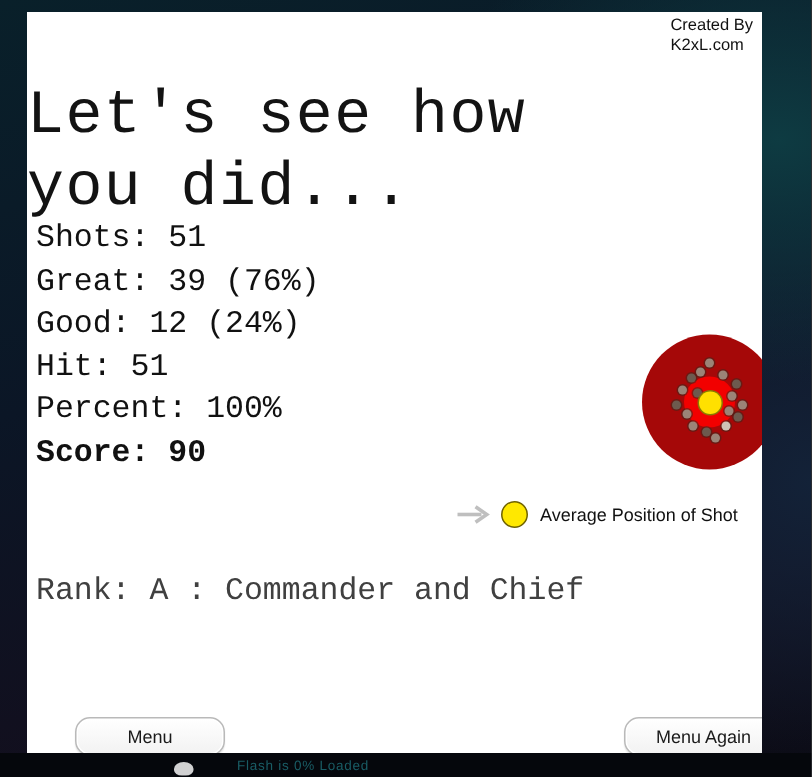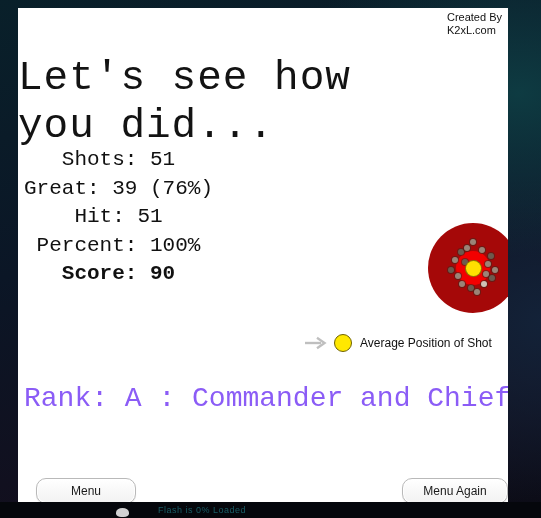--- a/index.html
+++ b/index.html
@@ -93,21 +93,20 @@
 
   #stats {
     position: absolute;
     left: 6px;
     top: 138px;
     font-family: "Liberation Mono", "DejaVu Sans Mono", monospace;
     font-size: 21px;
     line-height: 28.5px;
     color: #111;
     letter-spacing: 0px;
-    text-align: center;
   }
   #stats .row { white-space: pre; }
   #stats .row.bold { font-weight: bold; }
 
   
   #target {
     position: absolute;
     left: 410px;
     top: 215px;
     width: 90px;
@@ -176,40 +175,41 @@
     color: #111;
     white-space: nowrap;
     margin-left: 2px;
   }
 
   #rank {
     position: absolute;
     left: 6px;
     top: 375px;
     font-family: "Liberation Mono", "DejaVu Sans Mono", monospace;
-    font-size: 28px;
-    color: #8b5cf6;
+    font-size: 21px;
+    color: #404040;
     white-space: pre;
   }
 
   .gbtn {
     position: absolute;
     height: 22px;
     background: linear-gradient(#ffffff, #f2f2f2);
     border: 1px solid #b9b9b9;
     border-radius: 10px;
     box-shadow: inset 0 0 0 1px #ffffff, 0 1px 1px rgba(0,0,0,0.10);
     font-family: "Liberation Sans", sans-serif;
     font-size: 12px;
     color: #1a1a1a;
     display: flex;
     align-items: center;
     justify-content: center;
     cursor: pointer;
     padding: 12px;
+    margin-left: 14px;
   }
   #btn-menu { left: 18px; top: 470px; width: 100px; }
   #btn-shoot { left: 384px; top: 470px; width: 106px; }
 </style>
 </head>
 <body>
 
 <div id="screen">
 
   <div id="backdrop"></div>
@@ -222,20 +222,21 @@
     </div>
 
     <div id="title">
       <span class="l1">Let's see how</span>
       <span class="l2">you did...</span>
     </div>
 
     <div id="stats">
       <div class="row">Shots: 51</div>
       <div class="row">Great: 39 (76%)</div>
+      <div class="row">Good: 12 (24%)</div>
       <div class="row">Hit: 51</div>
       <div class="row">Percent: 100%</div>
       <div class="row bold">Score: 90</div>
     </div>
 
     <div id="target">
       <div class="inner"></div>
       <div id="holes">
           <span class="hole" style="left: 42px; top: 16px;"></span>
           <span class="hole dark" style="left: 30px; top: 26px;"></span>

